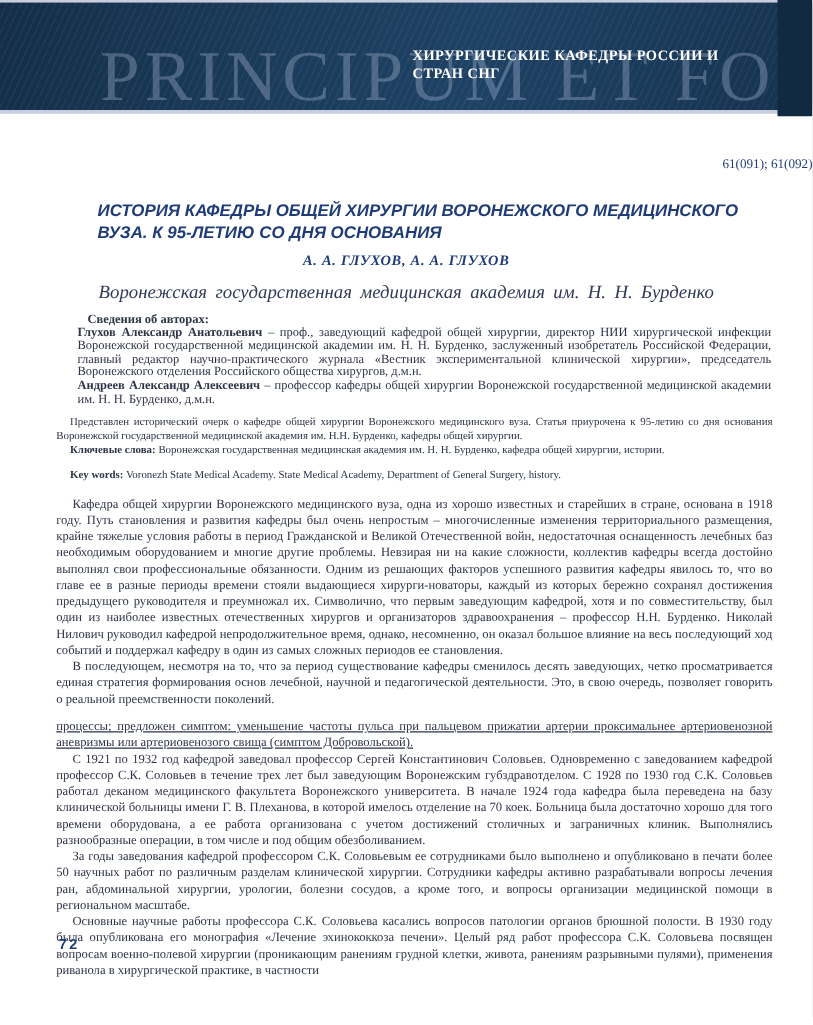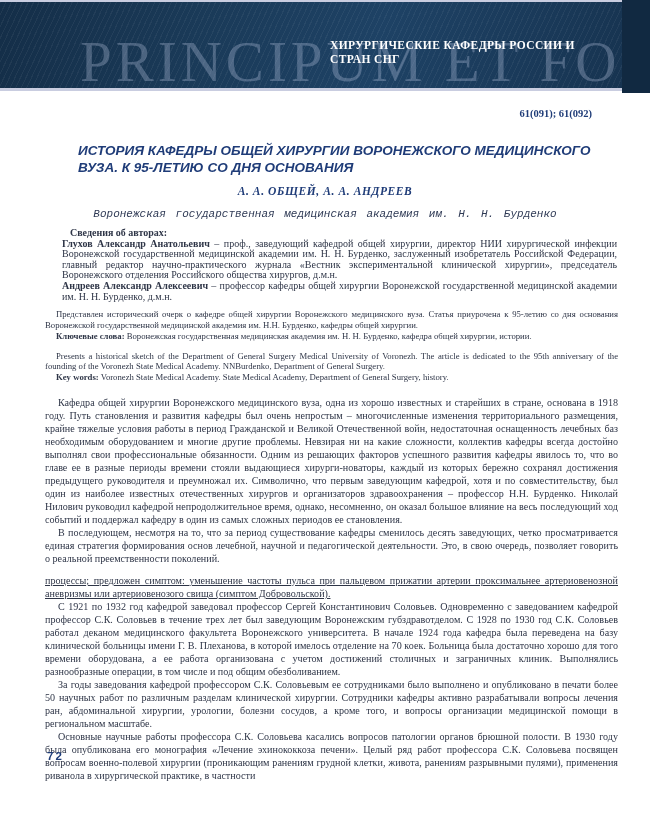--- a/index.html
+++ b/index.html
@@ -29,37 +29,37 @@
     font-family:"Liberation Serif", serif; font-weight:bold;
     font-size:11.5px; line-height:14px; letter-spacing:0.4px; color:#ffffff;
   }
   .corner-block {
     position:absolute; top:0; right:0; width:28px; height:93px;
     background:#112941; z-index:5;
   }
   .band-underline { height:3px; background:#c9cde0; }
   
   .udc {
-    margin-top:17px; padding-right:58px; text-align:right;
-    font-weight:bold; font-size:10.5px; color:#1f3c78;
+    margin-top:35px; text-align:right;
+    font-weight:normal; font-size:10.5px; color:#1f3c78;
   }
   .title {
     margin:23px 58px 0 78px;
     font-family:"Liberation Sans", sans-serif; font-weight:bold;
     font-size:13.5px; line-height:17px; color:#1f3c78;font-style:italic;
   }
   .authors {
     margin-top:9px; text-align:center;
     font-style:italic; font-weight:bold; font-size:11.5px;
     letter-spacing:0.6px; color:#1f3c78;
   }
   .affiliation {
     margin-top:11px; text-align:center;
-    font-family:Liberation Mono, monospace; font-style:italic;
-    font-size:11px; word-spacing:3px; color:#2f3a55;
+    font-family:Liberation Serif, serif; font-style:italic;
+    font-size:15px; word-spacing:3px; color:#2f3a55;
   }
   
   .authors-info { margin:8px 33px 0 62px; font-size:10px; line-height:10.6px; text-align:justify; }
   .info-heading { font-weight:bold; text-indent:8px; }
   .info-entry .nm { font-weight:bold; }
   
   .abstract { margin:7px 32px 0 45px; font-size:8.7px; line-height:10.8px; text-align:justify; }
   .abstract p { text-indent:11px; }
   .kw-label { font-weight:bold; }
   .abstract-en { margin-top:9px; }
@@ -89,37 +89,36 @@
     <div class="watermark">PRINCIPUM ET FONS</div>
     <div class="series-title">ХИРУРГИЧЕСКИЕ КАФЕДРЫ РОССИИ И СТРАН СНГ</div>
   </header>
   <div class="corner-block"></div>
   <div class="band-underline"></div>
 
   <div class="udc">61(091); 61(092)</div>
 
   <h1 class="title">ИСТОРИЯ КАФЕДРЫ ОБЩЕЙ ХИРУРГИИ ВОРОНЕЖСКОГО МЕДИЦИНСКОГО ВУЗА. К 95-ЛЕТИЮ СО ДНЯ ОСНОВАНИЯ</h1>
 
-  <div class="authors">А. А. ОБЩЕЙ, А. А. АНДРЕЕВ</div>
+  <div class="authors">А. А. ГЛУХОВ, А. А. ГЛУХОВ</div>
 
   <div class="affiliation">Воронежская государственная медицинская академия им. Н. Н. Бурденко</div>
 
   <section class="authors-info">
     <p class="info-heading">Сведения об авторах:</p>
     <p class="info-entry"><span class="nm">Глухов Александр Анатольевич</span><span> – проф., заведующий кафедрой общей хирургии, директор НИИ хирургической инфекции Воронежской государственной медицинской академии им. Н. Н. Бурденко, заслуженный изобретатель Российской Федерации, главный редактор научно-практического журнала «Вестник экспериментальной клинической хирургии», председатель Воронежского отделения Российского общества хирургов, д.м.н.</span></p>
     <p class="info-entry"><span class="nm">Андреев Александр Алексеевич</span><span> – профессор кафедры общей хирургии Воронежской государственной медицинской академии им. Н. Н. Бурденко, д.м.н.</span></p>
   </section>
 
   <section class="abstract abstract-ru">
     <p>Представлен исторический очерк о кафедре общей хирургии Воронежского медицинского вуза. Статья приурочена к 95-летию со дня основания Воронежской государственной медицинской академия им. Н.Н. Бурденко, кафедры общей хирургии.</p>
     <p><span class="kw-label">Ключевые слова:</span><span> Воронежская государственная медицинская академия им. Н. Н. Бурденко, кафедра общей хирургии, истории.</span></p>
   </section>
 
   <section class="abstract abstract-en" lang="en">
-    <p>Presents a historical sketch of the Department of General Surgery Medical University of Voronezh. The article is dedicated to the 95th anniversary of the founding of the Voronezh State Medical Academy. NNBurdenko, Department of General Surgery.</p>
     <p><span class="kw-label">Key words:</span><span> Voronezh State Medical Academy. State Medical Academy, Department of General Surgery, history.</span></p>
   </section>
 
   <main class="columns">
     <div class="col">
       <p>Кафедра общей хирургии Воронежского медицинского вуза, одна из хорошо известных и старейших в стране, основана в 1918 году. Путь становления и развития кафедры был очень непростым – многочисленные изменения территориального размещения, крайне тяжелые условия работы в период Гражданской и Великой Отечественной войн, недостаточная оснащенность лечебных баз необходимым оборудованием и многие другие проблемы. Невзирая ни на какие сложности, коллектив кафедры всегда достойно выполнял свои профессиональные обязанности. Одним из решающих факторов успешного развития кафедры явилось то, что во главе ее в разные периоды времени стояли выдающиеся хирурги-новаторы, каждый из которых бережно сохранял достижения предыдущего руководителя и преумножал их. Символично, что первым заведующим кафедрой, хотя и по совместительству, был один из наиболее известных отечественных хирургов и организаторов здравоохранения – профессор Н.Н. Бурденко. Николай Нилович руководил кафедрой непродолжительное время, однако, несомненно, он оказал большое влияние на весь последующий ход событий и поддержал кафедру в один из самых сложных периодов ее становления.</p>
       <p>В последующем, несмотря на то, что за период существование кафедры сменилось десять заведующих, четко просматривается единая стратегия формирования основ лечебной, научной и педагогической деятельности. Это, в свою очередь, позволяет говорить о реальной преемственности поколений.</p>
     </div>
     <div class="col">
       <p class="no-indent">процессы; предложен симптом: уменьшение частоты пульса при пальцевом прижатии артерии проксимальнее артериовенозной аневризмы или артериовенозого свища (симптом Добровольской).</p>

